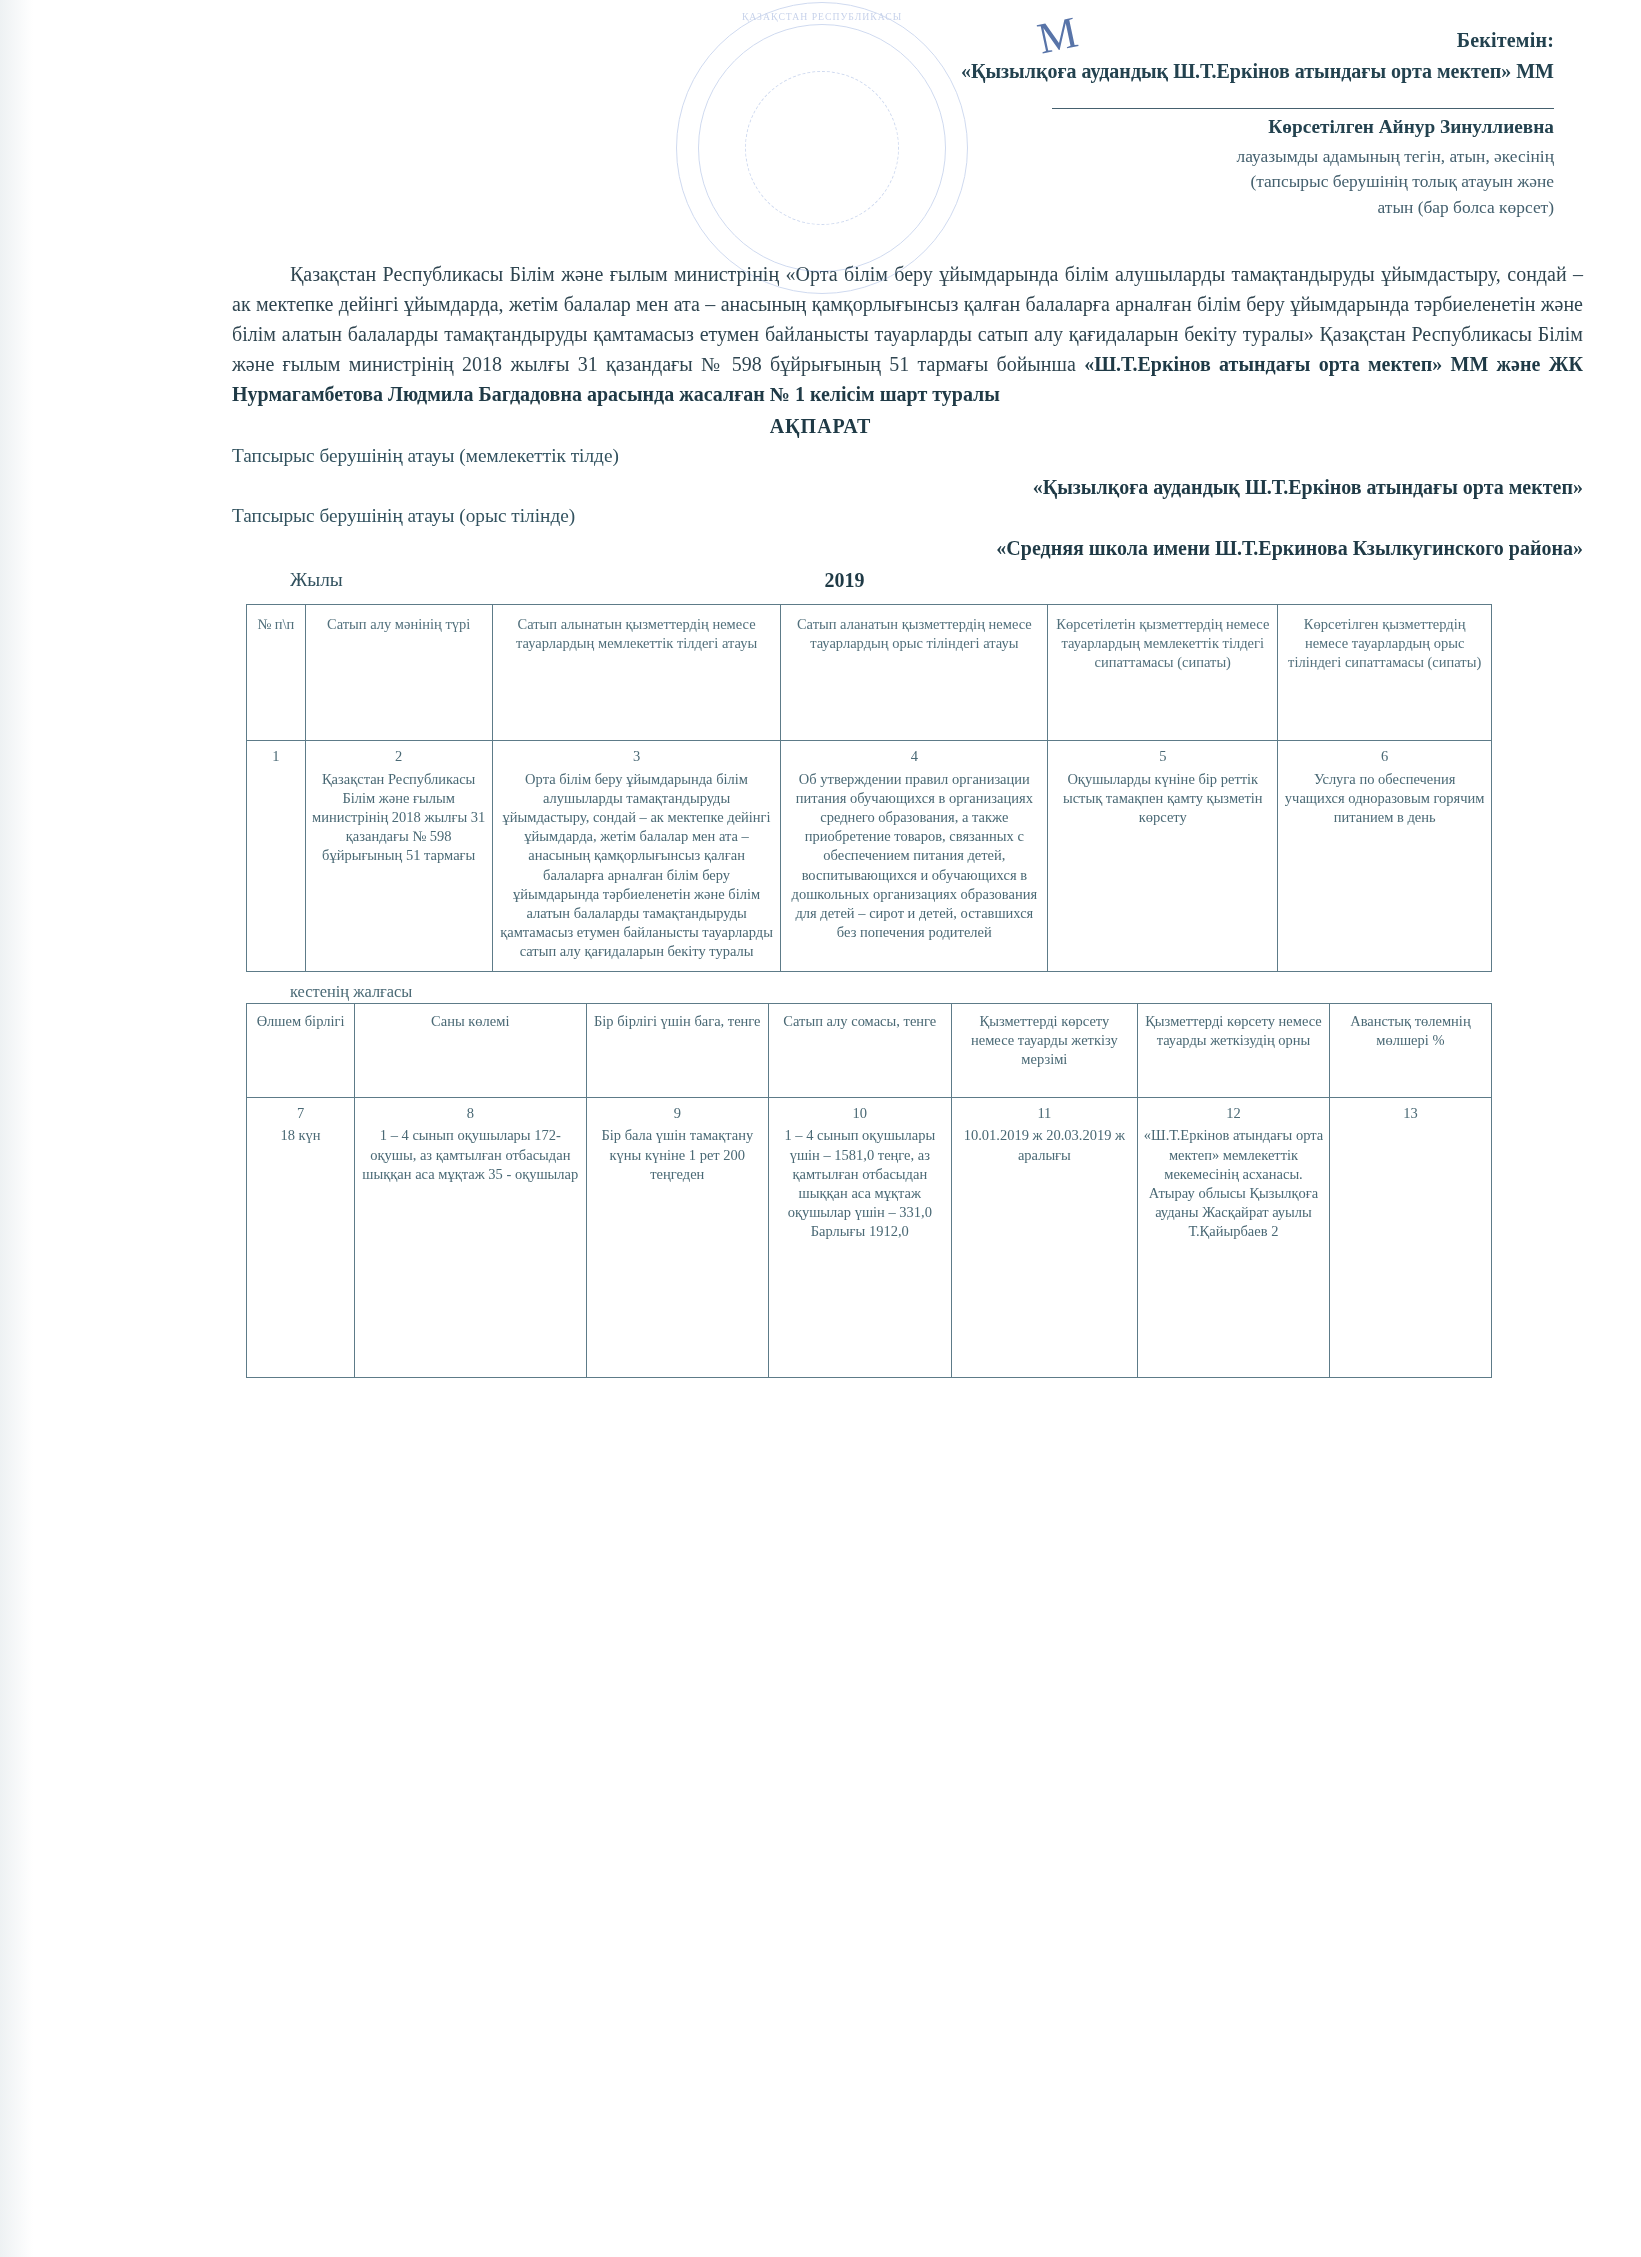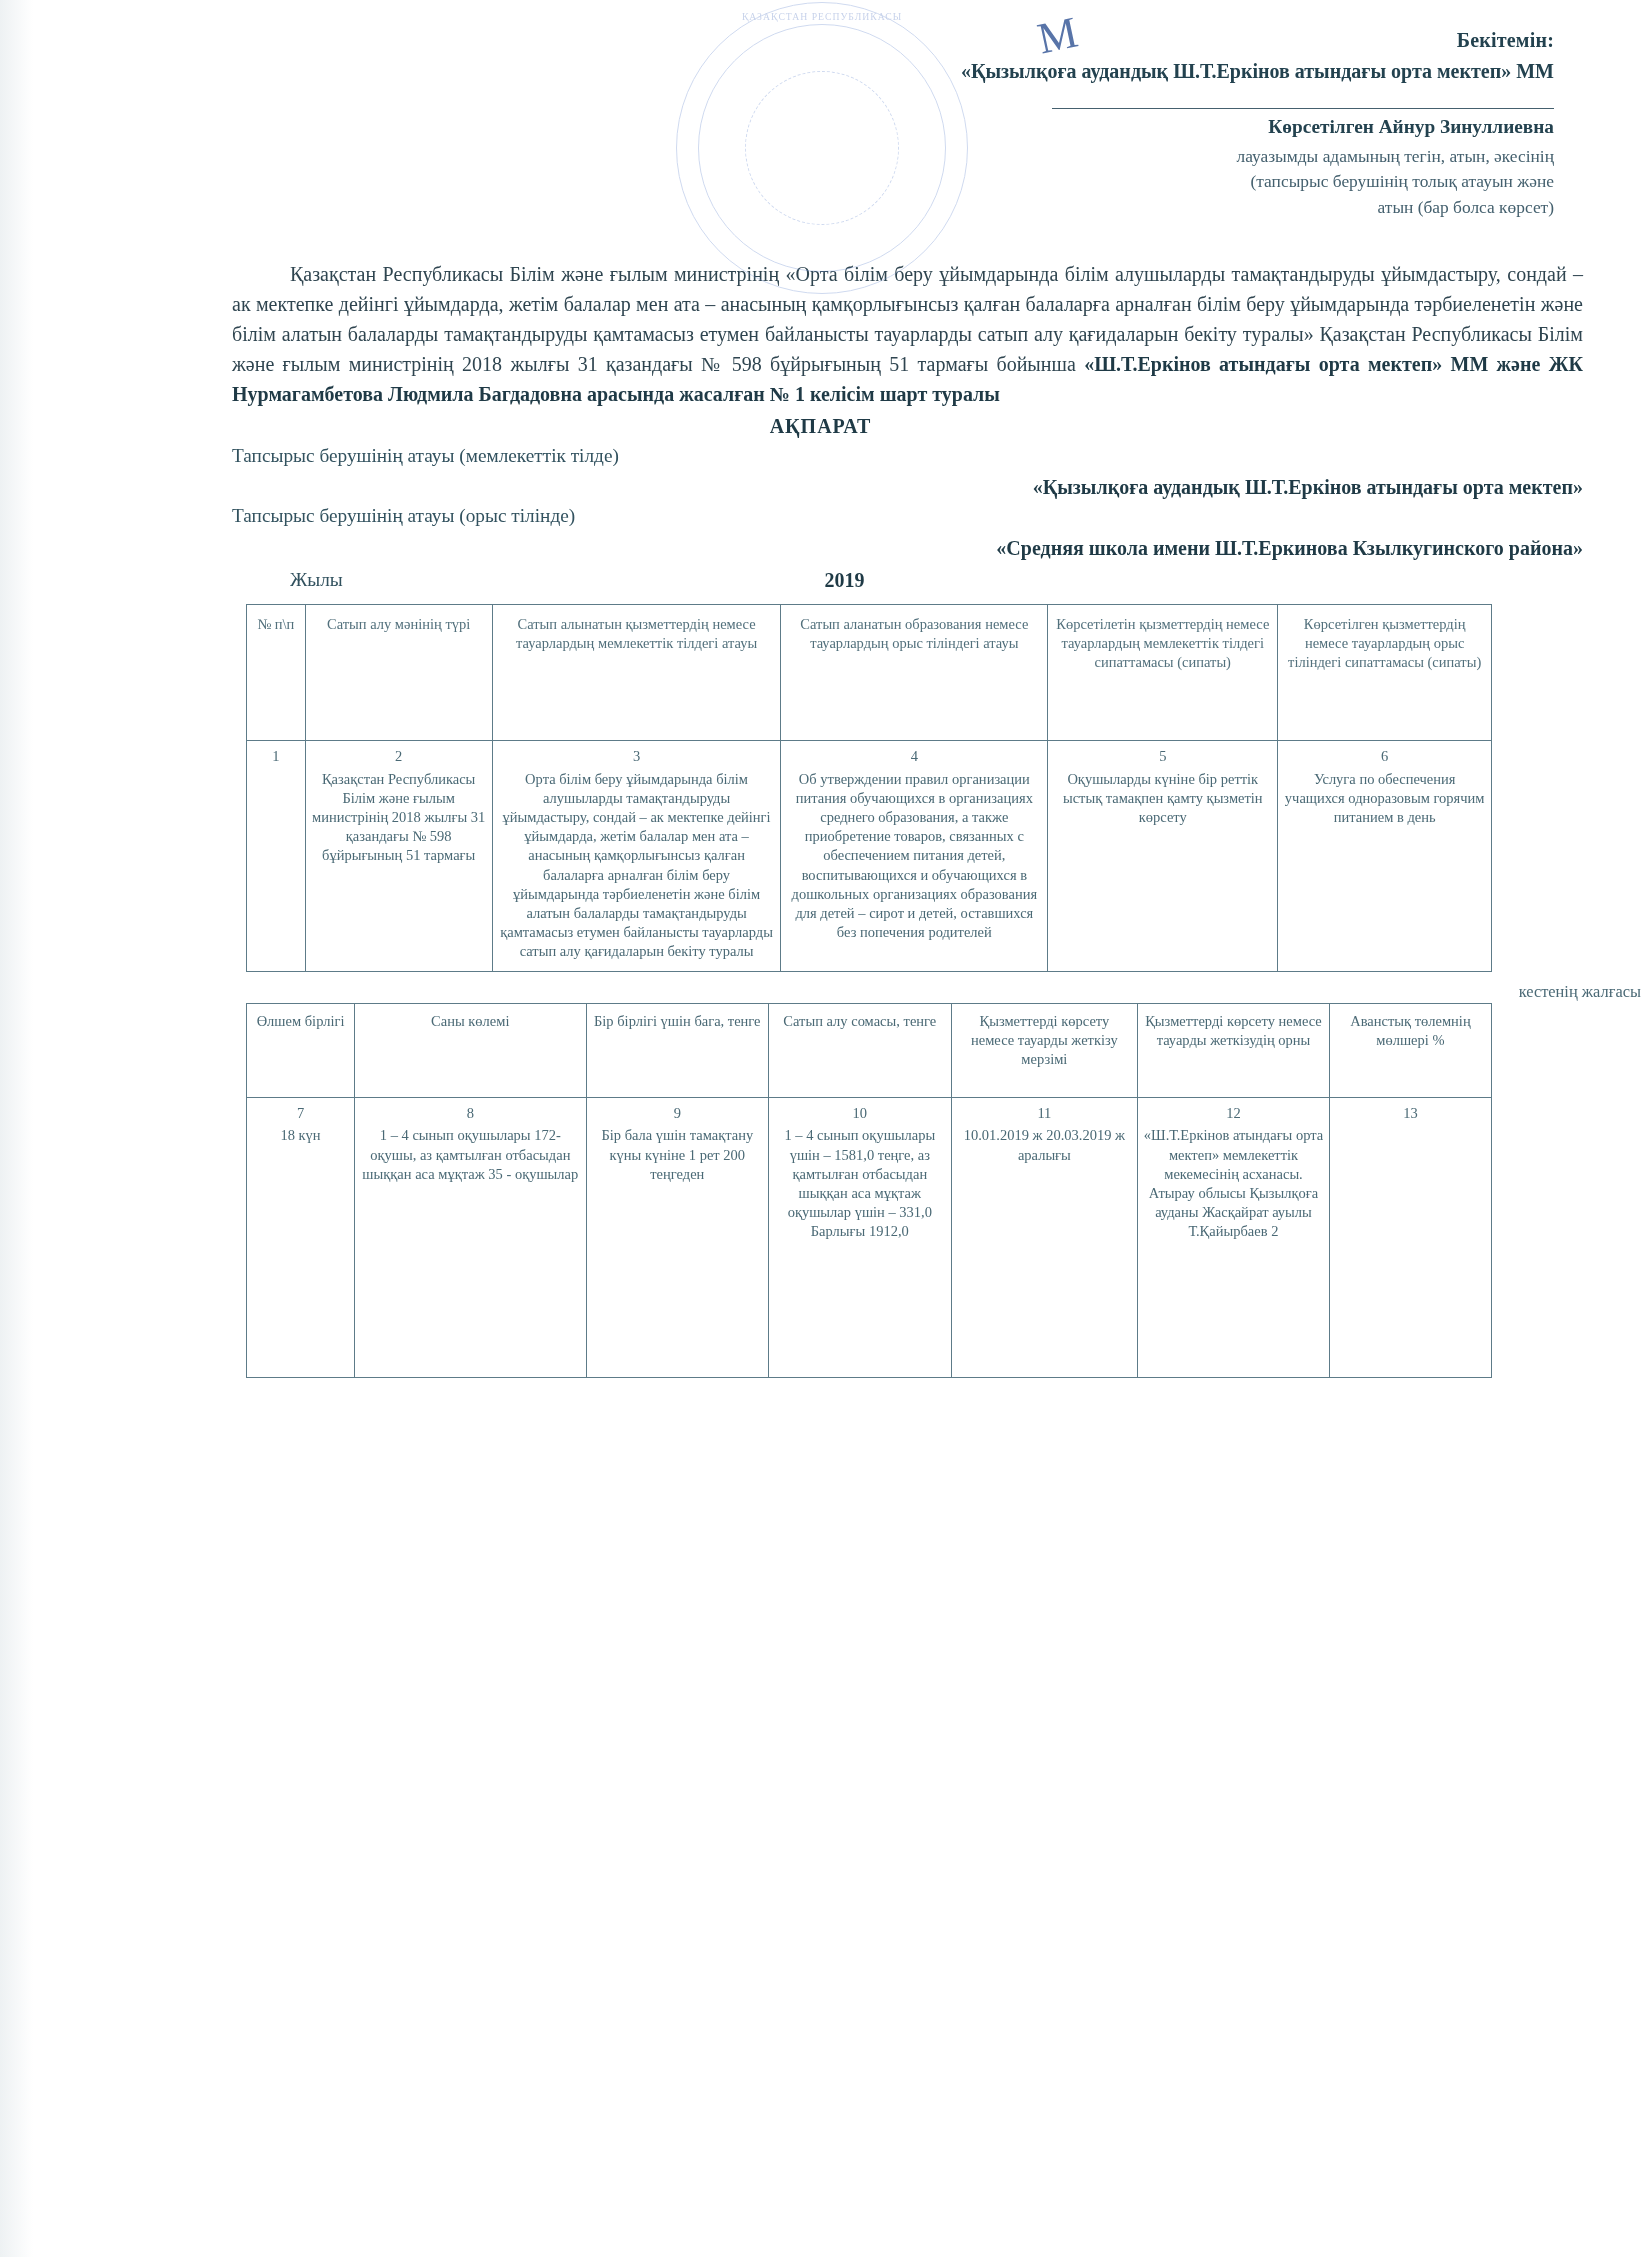--- a/index.html
+++ b/index.html
@@ -208,21 +208,20 @@
     border-bottom: none;
   }
   table.doc-table tr.datarow td {
     border-top: none;
     padding-top: 1.9px;
   }
   .cont-label {
     margin: 9.7px 0 1.9px 290px;
     font-size: 16.4px;
     color: #4a6975;
-    text-align: right;
   }
   table.doc-table2 {
     border-collapse: collapse;
     width: 1246px;
     margin: 0 0 0 246px;
     table-layout: fixed;
   }
   table.doc-table2 td {
     border: 1px solid #5d7b88;
     vertical-align: top;
@@ -297,21 +296,21 @@
       <col style="width:241px">
       <col style="width:208px">
       <col style="width:193px">
     </colgroup>
     <tbody>
         <tr class="hdr">
       <td>№
 п\п</td>
       <td>Сатып алу мәнінің түрі</td>
       <td>Сатып алынатын қызметтердің немесе тауарлардың мемлекеттік тілдегі атауы</td>
-      <td>Сатып аланатын образования немесе тауарлардың орыс тіліндегі атауы</td>
+      <td>Сатып аланатын қызметтердің немесе тауарлардың орыс тіліндегі атауы</td>
       <td>Көрсетілетін қызметтердің немесе тауарлардың мемлекеттік тілдегі сипаттамасы (сипаты)</td>
       <td>Көрсетілген қызметтердің немесе тауарлардың орыс тіліндегі сипаттамасы (сипаты)</td>
     </tr>
     <tr class="numrow">
       <td>1</td>
       <td>2</td>
       <td>3</td>
       <td>4</td>
       <td>5</td>
       <td>6</td>

